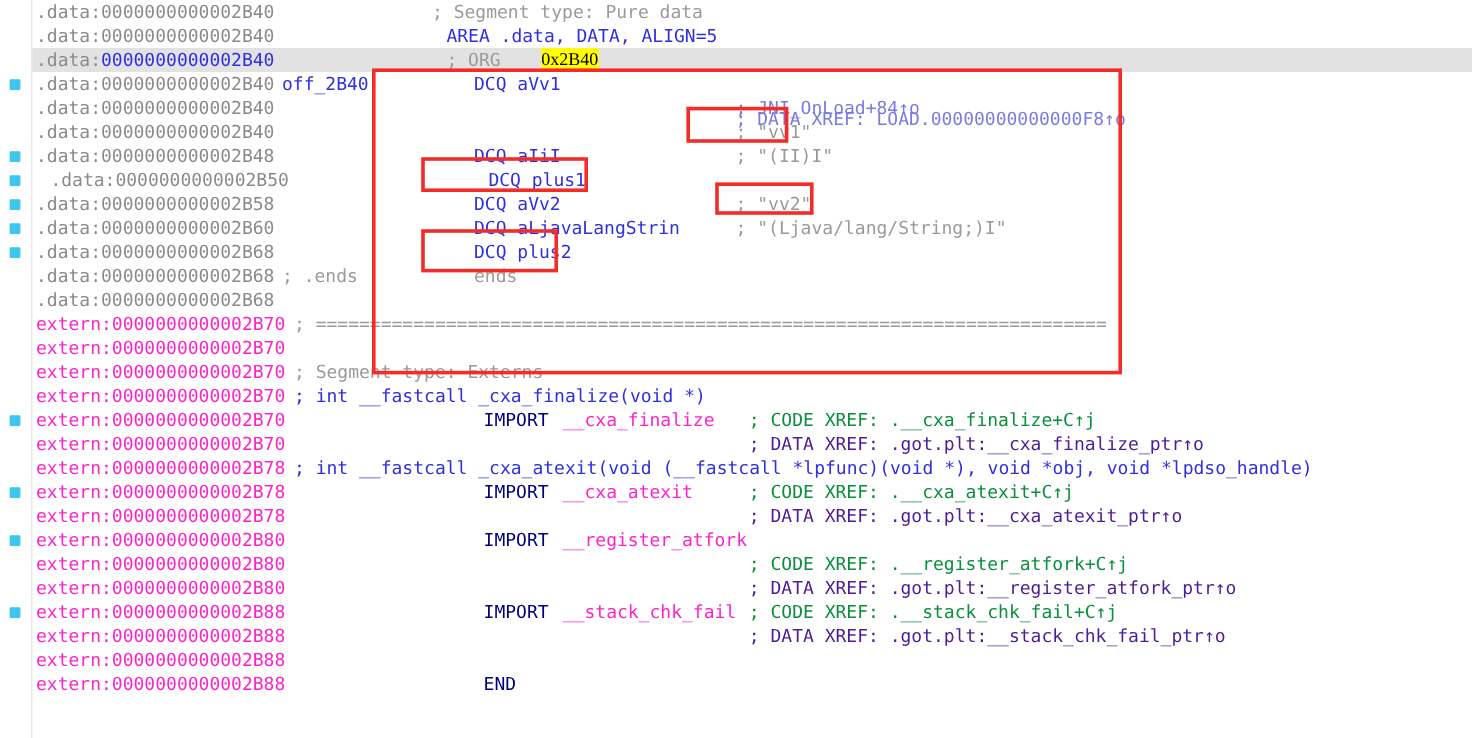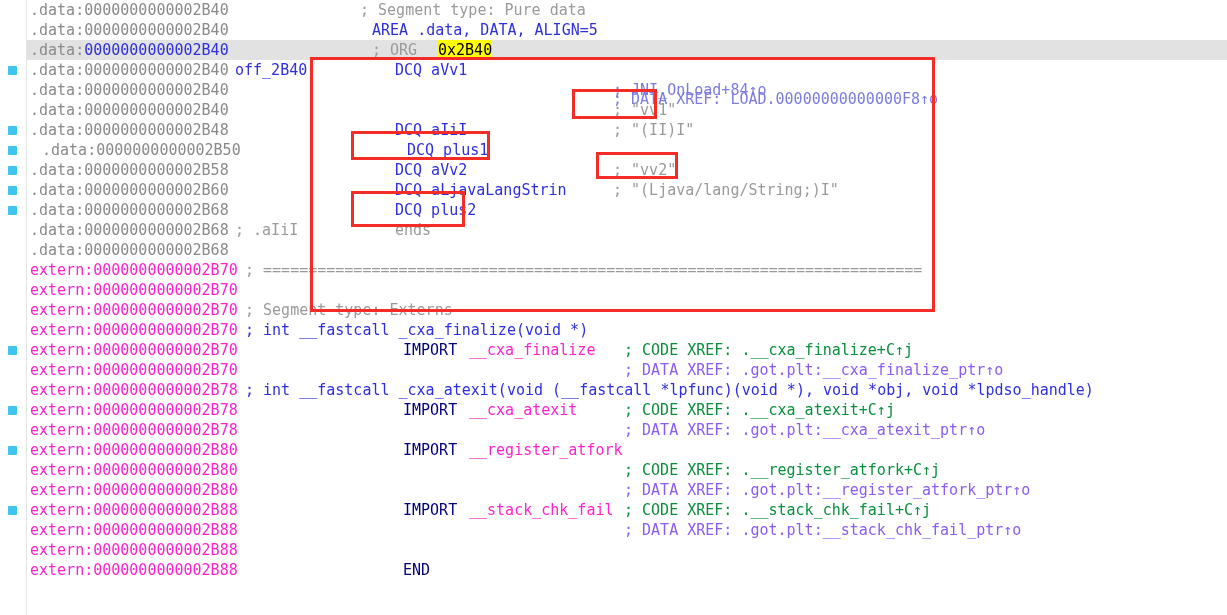--- a/index.html
+++ b/index.html
@@ -62,21 +62,21 @@
   .c-inline { position:absolute; white-space:pre; }
 
   
   .seg-data    { color:#8a8a8a; }
   .addr-hi     { color:#2f2fe0; }
   .seg-extern  { color:#ff22cc; }
   .cmt-grey    { color:#9a9a9a; }
   .cmt-blue    { color:#2f2fe0; }
   .cmt-xref-blue { color:#7b7be0; }
   .cmt-green   { color:#0a8f3c; }
-  .cmt-lav     { color:#8b5cf6; }
+  .cmt-lav     { color:#4c1d95; }
   .kw          { color:#00007f; }
   .opnd        { color:#2f2fe0; }
   .sym-magenta { color:#ff22cc; }
   .lbl-blue    { color:#2f2fe0; }
   .hl-yellow   { background:#ffff00; color:#000000; }
   .dash        { color:#9a9a9a; }
 
   
   .annot {
     position: absolute;
@@ -98,30 +98,30 @@
       <div class="marker" style="top: 186px;"></div>
       <div class="marker" style="top: 206px;"></div>
       <div class="marker" style="top: 346px;"></div>
       <div class="marker" style="top: 406px;"></div>
       <div class="marker" style="top: 446px;"></div>
       <div class="marker" style="top: 506px;"></div>
     </div>
   <div id="rows">
       <div class="row" style="top: 0px;"><div class="cells"><span class="c-addr seg-data"><span>.data</span>:<span>0000000000002B40</span></span><span class="c-inline cmt-grey" style="left: 330px;">; Segment type: Pure data</span></div></div>
       <div class="row" style="top: 20px;"><div class="cells"><span class="c-addr seg-data"><span>.data</span>:<span>0000000000002B40</span></span><span class="c-inline opnd" style="left: 342px;">AREA .data, DATA, ALIGN=5</span></div></div>
-      <div class="row selected" style="top: 40px;"><div class="cells"><span class="c-addr seg-data"><span>.data</span>:<span class="addr-hi">0000000000002B40</span></span><span class="c-inline cmt-grey" style="left: 342px;">; ORG </span><span class="c-inline hl-yellow" style="left: 408px;">0x2B40</span></div></div>
+      <div class="row selected" style="top: 40px;"><div class="cells"><span class="c-addr seg-data"><span>.data</span>:<span class="addr-hi">0000000000002B40</span></span><span class="c-inline cmt-grey" style="left: 342px;">; ORG </span><span class="c-inline hl-yellow" style="left: 421px; font-family: Liberation Serif, serif;">0x2B40</span></div></div>
       <div class="row" style="top: 60px;"><div class="cells"><span class="c-addr seg-data"><span>.data</span>:<span>0000000000002B40</span></span><span class="c-label lbl-blue">off_2B40</span><span class="c-inline opnd" style="left: 365px;">DCQ aVv1</span><span class="c-inline cmt-xref-blue" style="left: 583px; margin-top: 29px;">; DATA XREF: LOAD.00000000000000F8↑o</span></div></div>
       <div class="row" style="top: 80px;"><div class="cells"><span class="c-addr seg-data"><span>.data</span>:<span>0000000000002B40</span></span><span class="c-inline cmt-xref-blue" style="left: 583px;">; JNI_OnLoad+84↑o</span></div></div>
       <div class="row" style="top: 100px;"><div class="cells"><span class="c-addr seg-data"><span>.data</span>:<span>0000000000002B40</span></span><span class="c-inline cmt-grey" style="left: 583px;">; "vv1"</span></div></div>
       <div class="row" style="top: 120px;"><div class="cells"><span class="c-addr seg-data"><span>.data</span>:<span>0000000000002B48</span></span><span class="c-inline opnd" style="left: 365px;">DCQ aIiI</span><span class="c-inline cmt-grey" style="left: 583px;">; "(II)I"</span></div></div>
       <div class="row" style="top: 140px; margin-left: 12px;"><div class="cells"><span class="c-addr seg-data"><span>.data</span>:<span>0000000000002B50</span></span><span class="c-inline opnd" style="left: 365px;">DCQ plus1</span></div></div>
       <div class="row" style="top: 160px;"><div class="cells"><span class="c-addr seg-data"><span>.data</span>:<span>0000000000002B58</span></span><span class="c-inline opnd" style="left: 365px;">DCQ aVv2</span><span class="c-inline cmt-grey" style="left: 583px;">; "vv2"</span></div></div>
       <div class="row" style="top: 180px;"><div class="cells"><span class="c-addr seg-data"><span>.data</span>:<span>0000000000002B60</span></span><span class="c-inline opnd" style="left: 365px;">DCQ aLjavaLangStrin</span><span class="c-inline cmt-grey" style="left: 583px;">; "(Ljava/lang/String;)I"</span></div></div>
       <div class="row" style="top: 200px;"><div class="cells"><span class="c-addr seg-data"><span>.data</span>:<span>0000000000002B68</span></span><span class="c-inline opnd" style="left: 365px;">DCQ plus2</span></div></div>
-      <div class="row" style="top: 220px;"><div class="cells"><span class="c-addr seg-data"><span>.data</span>:<span>0000000000002B68</span></span><span class="c-inline cmt-grey" style="left: 205px;">; .aIiI</span><span class="c-inline cmt-grey" style="left: 365px;">ends</span></div></div>
+      <div class="row" style="top: 220px;"><div class="cells"><span class="c-addr seg-data"><span>.data</span>:<span>0000000000002B68</span></span><span class="c-inline cmt-grey" style="left: 205px;">; .ends</span><span class="c-inline cmt-grey" style="left: 365px;">ends</span></div></div>
       <div class="row" style="top: 240px;"><div class="cells"><span class="c-addr seg-data"><span>.data</span>:<span>0000000000002B68</span></span></div></div>
       <div class="row" style="top: 260px;"><div class="cells"><span class="c-addr seg-extern"><span>extern</span>:<span>0000000000002B70</span></span><span class="c-inline dash" style="left: 215px;">; =========================================================================</span></div></div>
       <div class="row" style="top: 280px;"><div class="cells"><span class="c-addr seg-extern"><span>extern</span>:<span>0000000000002B70</span></span></div></div>
       <div class="row" style="top: 300px;"><div class="cells"><span class="c-addr seg-extern"><span>extern</span>:<span>0000000000002B70</span></span><span class="c-inline cmt-grey" style="left: 215px;">; Segment type: Externs</span></div></div>
       <div class="row" style="top: 320px;"><div class="cells"><span class="c-addr seg-extern"><span>extern</span>:<span>0000000000002B70</span></span><span class="c-inline cmt-blue" style="left: 215px;">; int __fastcall _cxa_finalize(void *)</span></div></div>
       <div class="row" style="top: 340px;"><div class="cells"><span class="c-addr seg-extern"><span>extern</span>:<span>0000000000002B70</span></span><span class="c-inline kw" style="left: 373px;">IMPORT </span><span class="c-inline sym-magenta" style="left: 439px;">__cxa_finalize</span><span class="c-inline cmt-green" style="left: 594px;">; CODE XREF: .__cxa_finalize+C↑j</span></div></div>
       <div class="row" style="top: 360px;"><div class="cells"><span class="c-addr seg-extern"><span>extern</span>:<span>0000000000002B70</span></span><span class="c-inline cmt-lav" style="left: 594px;">; DATA XREF: .got.plt:__cxa_finalize_ptr↑o</span></div></div>
       <div class="row" style="top: 380px;"><div class="cells"><span class="c-addr seg-extern"><span>extern</span>:<span>0000000000002B78</span></span><span class="c-inline cmt-blue" style="left: 215px;">; int __fastcall _cxa_atexit(void (__fastcall *lpfunc)(void *), void *obj, void *lpdso_handle)</span></div></div>
       <div class="row" style="top: 400px;"><div class="cells"><span class="c-addr seg-extern"><span>extern</span>:<span>0000000000002B78</span></span><span class="c-inline kw" style="left: 373px;">IMPORT </span><span class="c-inline sym-magenta" style="left: 439px;">__cxa_atexit</span><span class="c-inline cmt-green" style="left: 594px;">; CODE XREF: .__cxa_atexit+C↑j</span></div></div>
       <div class="row" style="top: 420px;"><div class="cells"><span class="c-addr seg-extern"><span>extern</span>:<span>0000000000002B78</span></span><span class="c-inline cmt-lav" style="left: 594px; text-align: right;">; DATA XREF: .got.plt:__cxa_atexit_ptr↑o</span></div></div>

